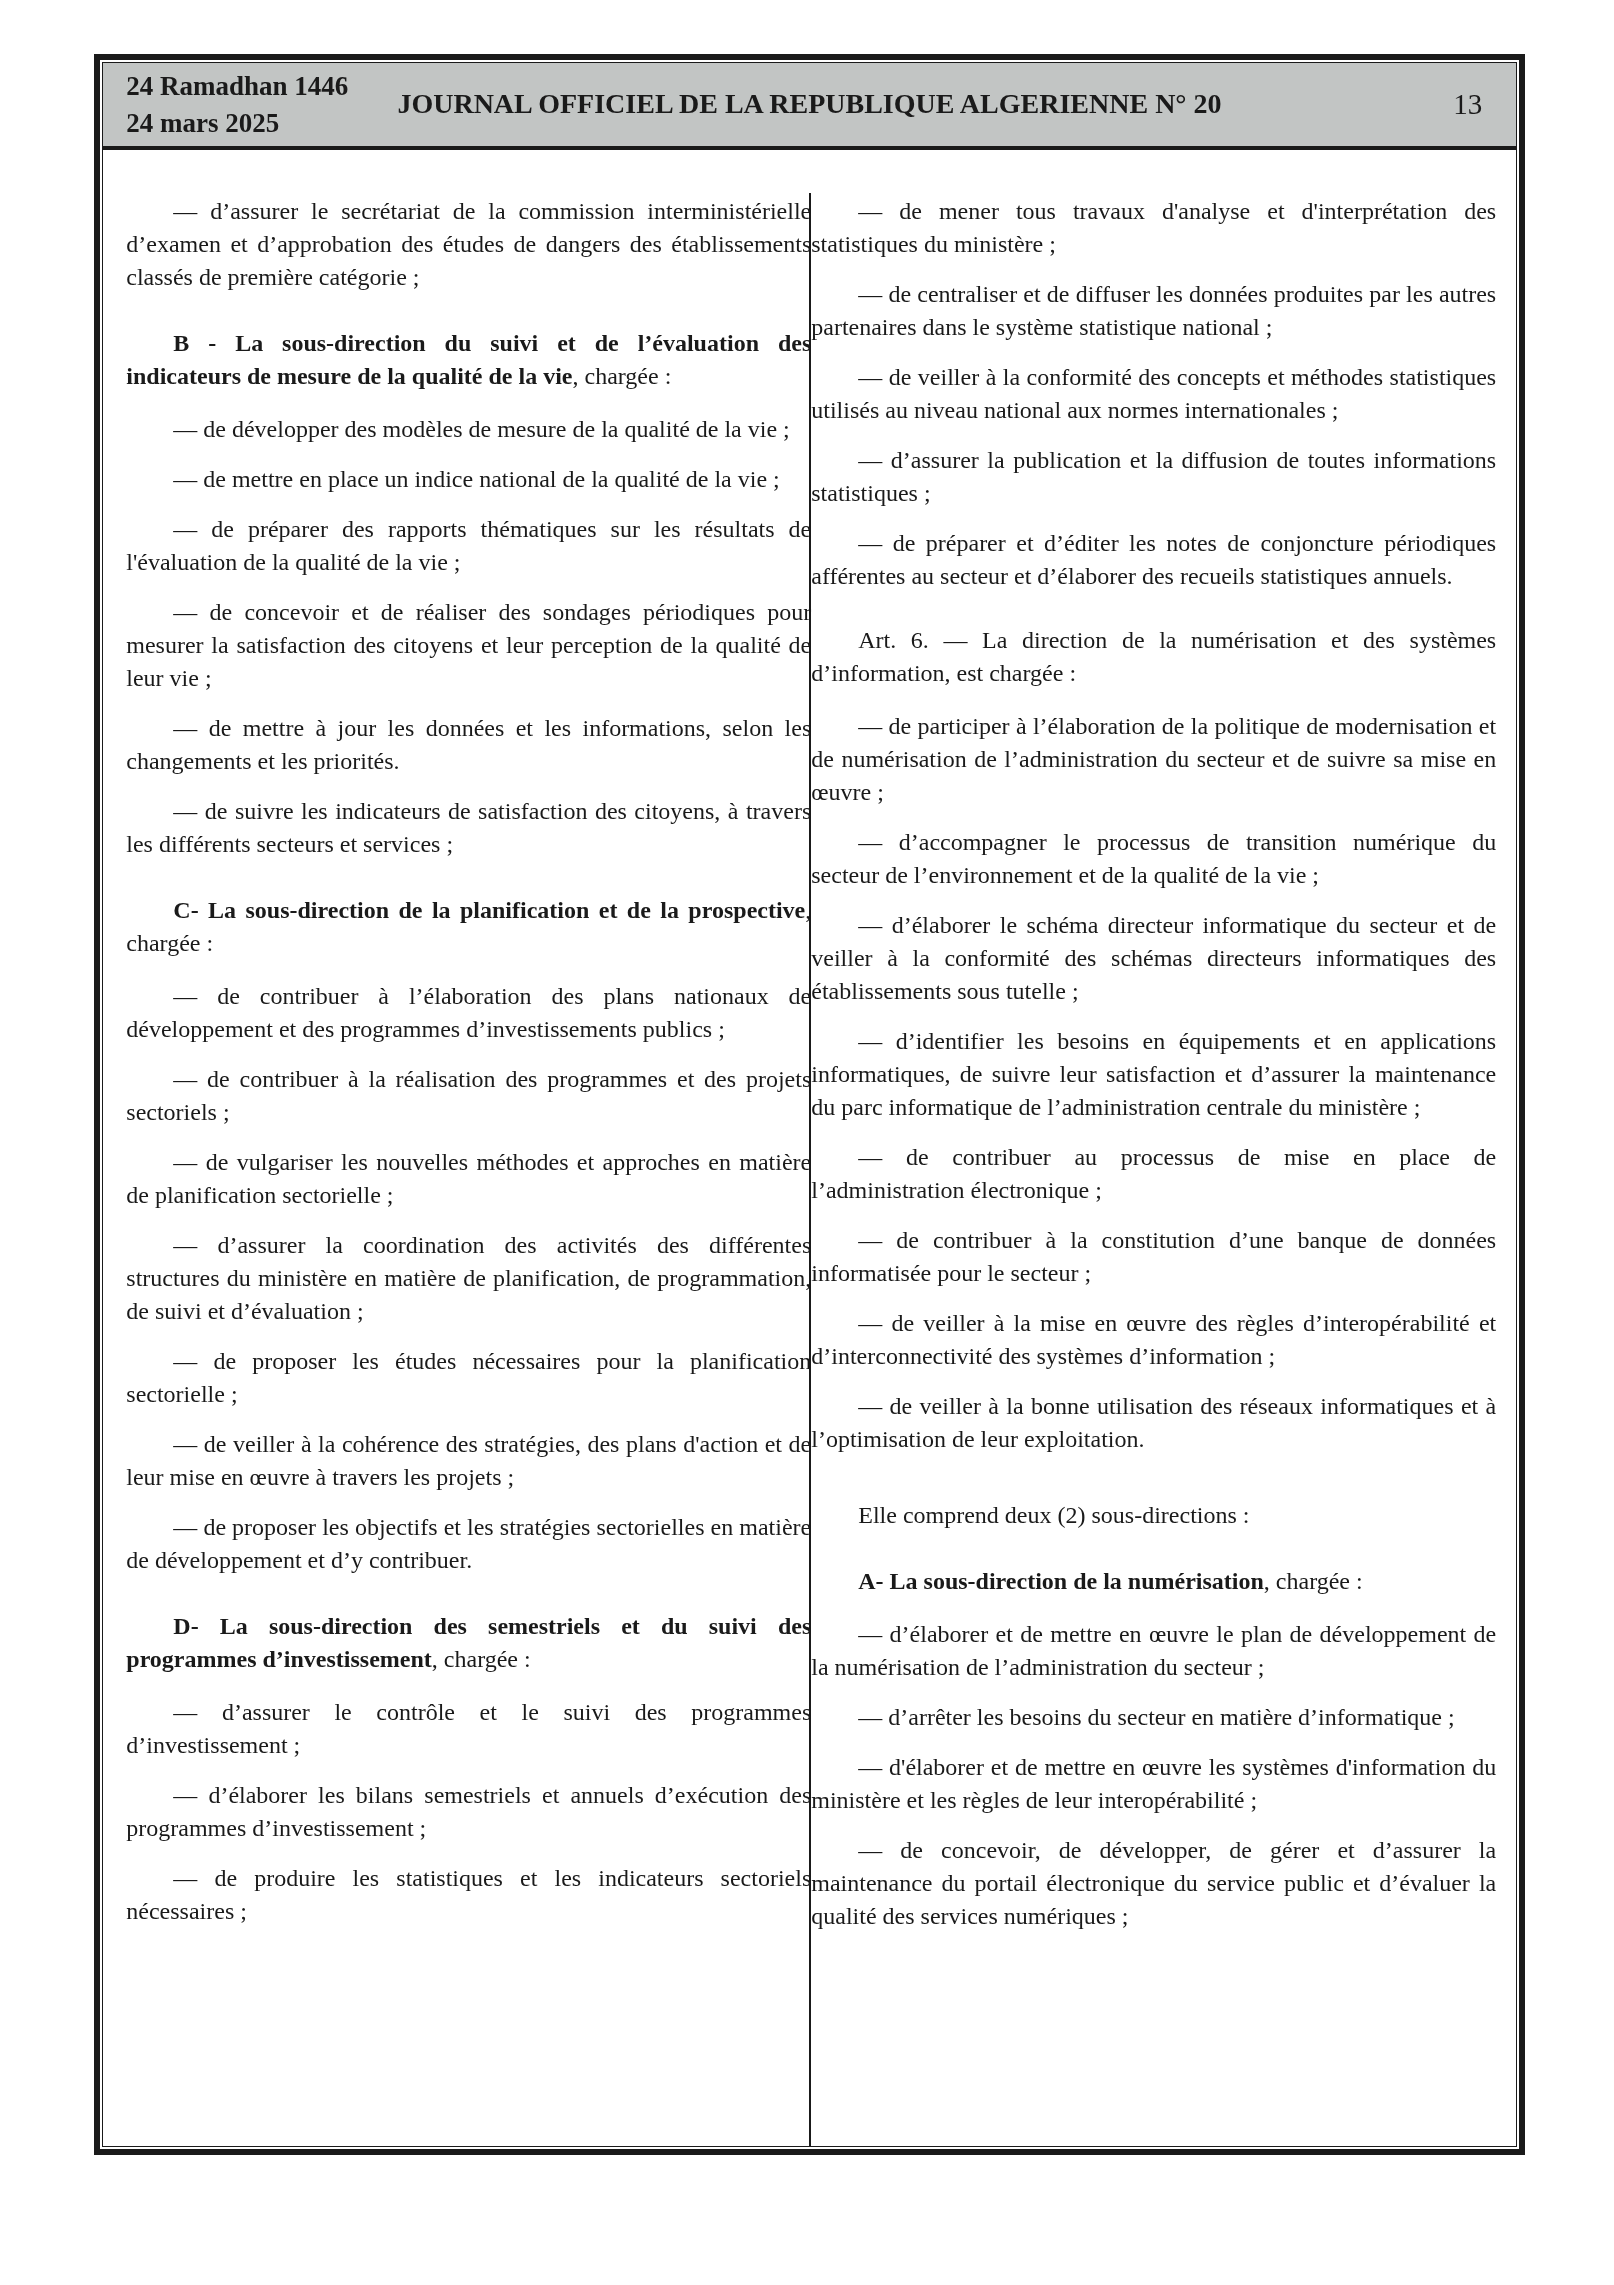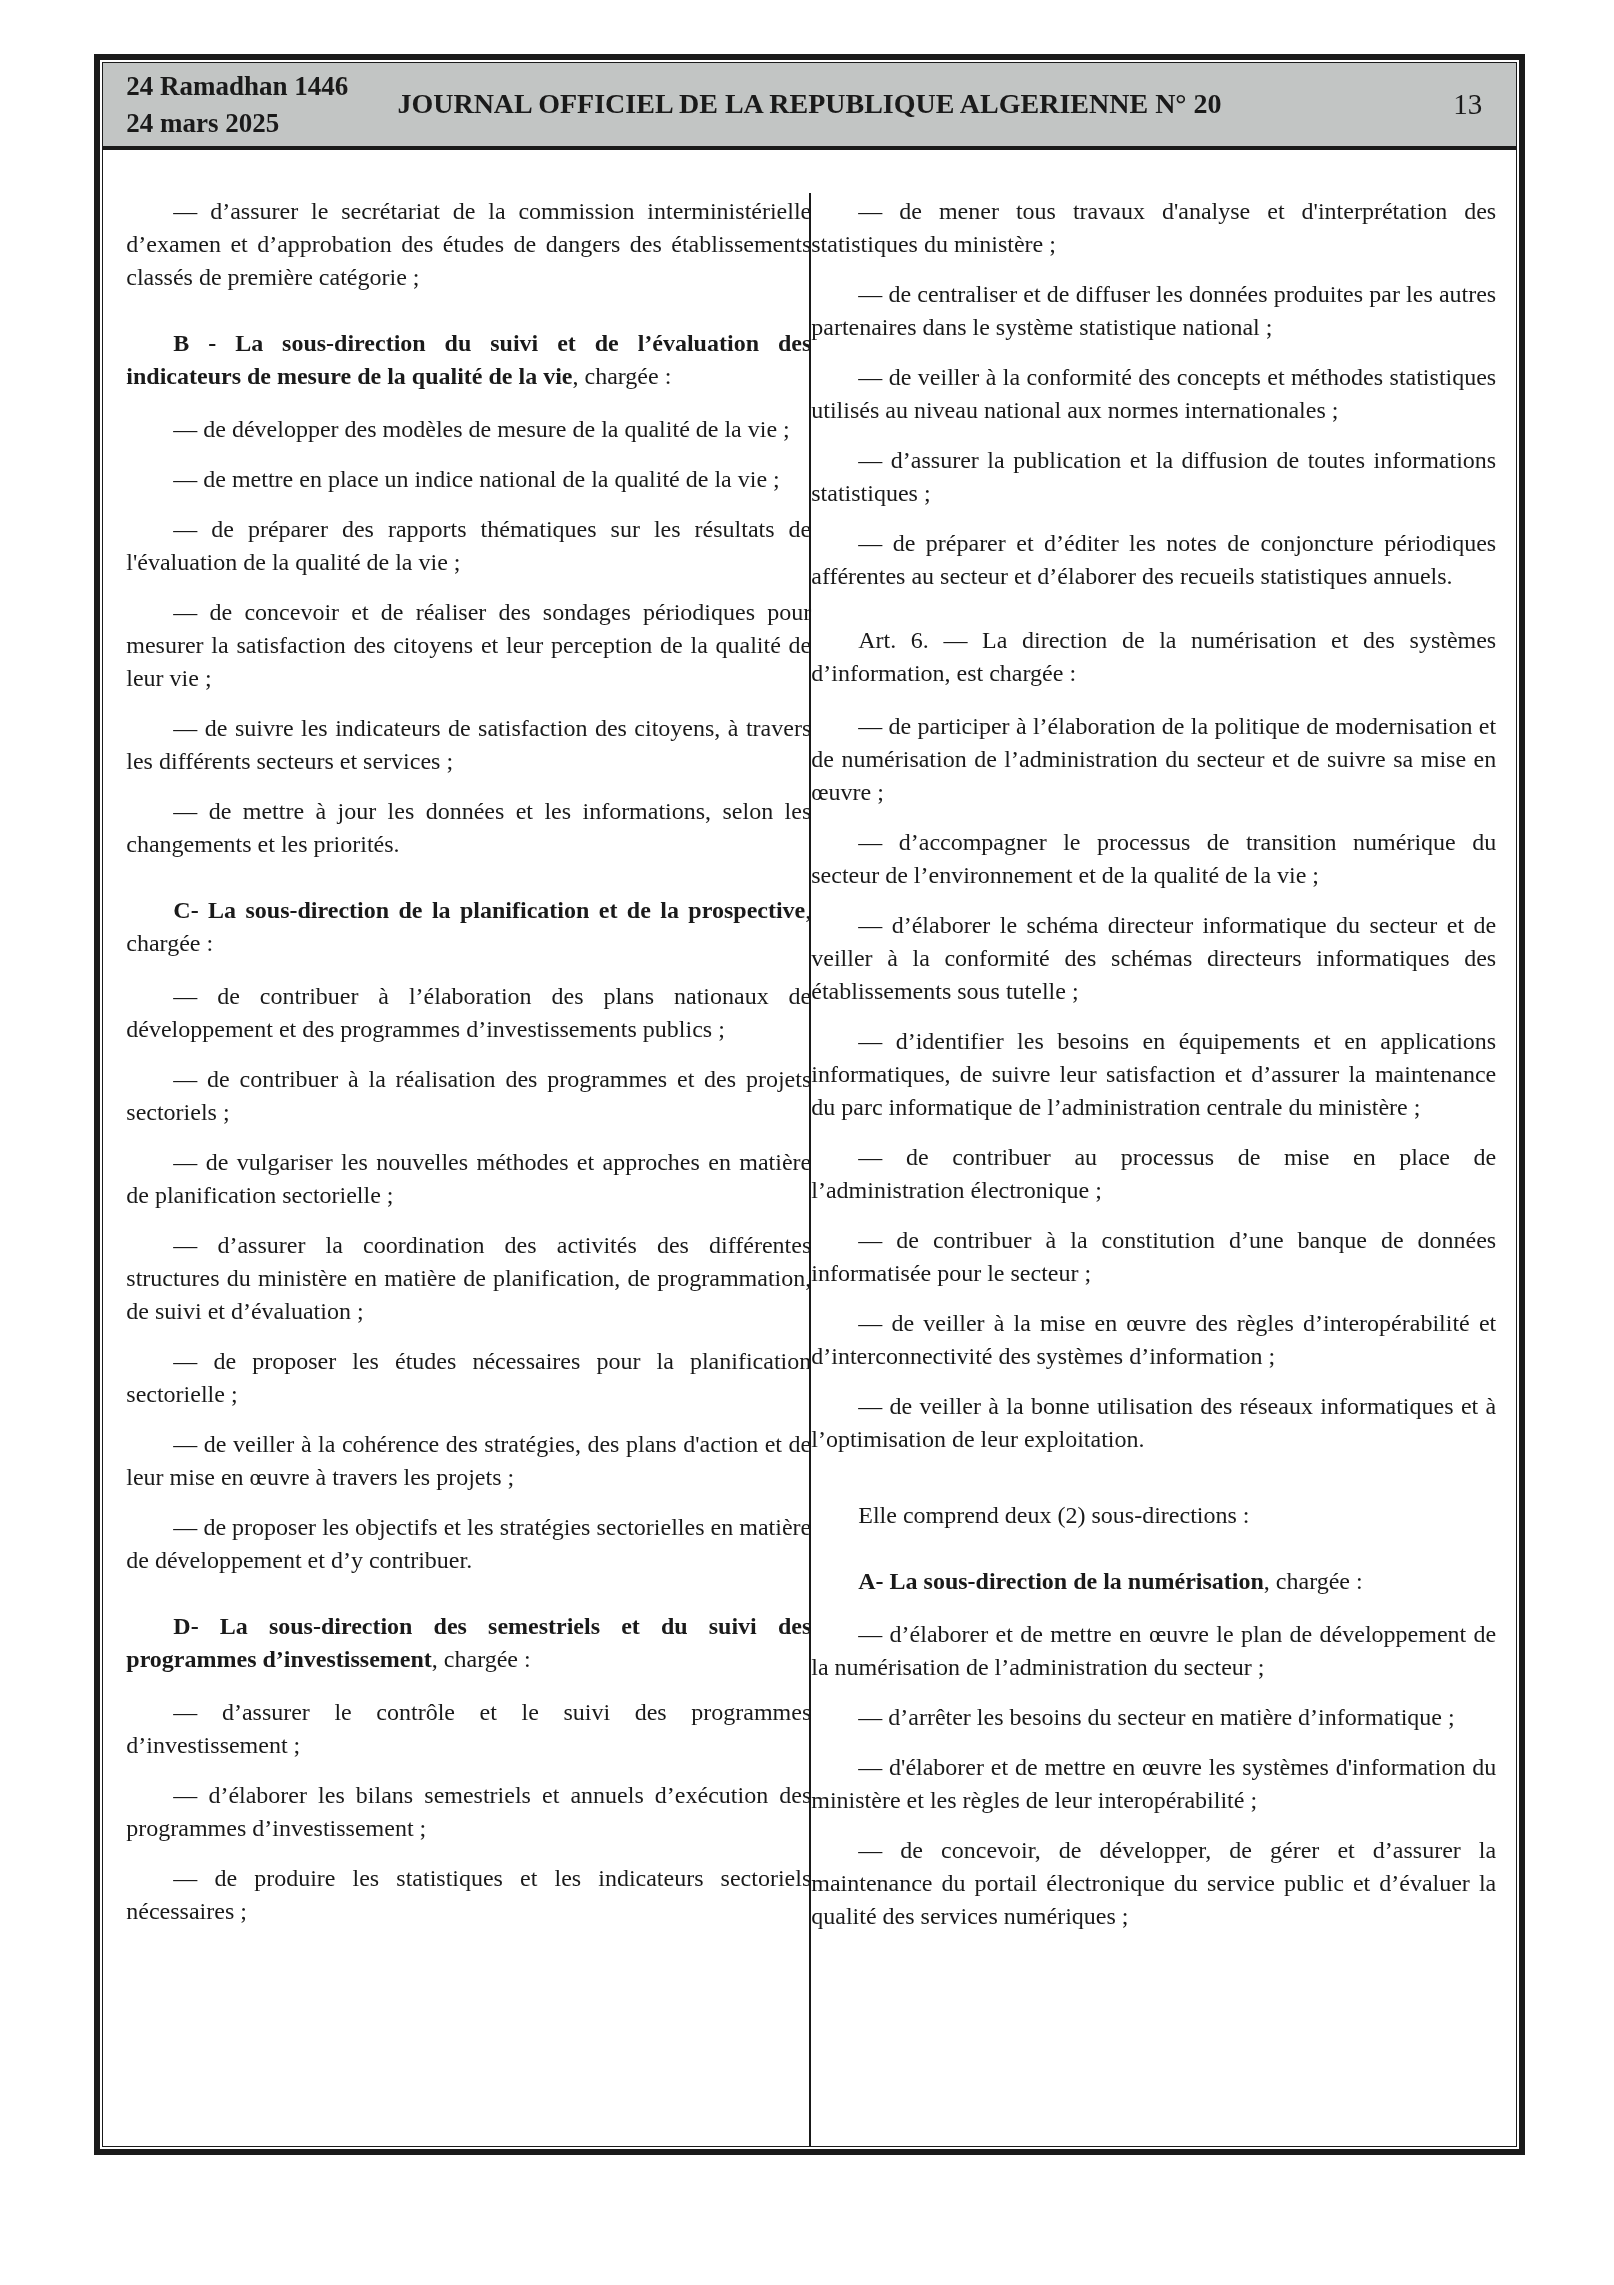--- a/index.html
+++ b/index.html
@@ -86,22 +86,22 @@
     </div>
 
     <div class="content">
       <div class="column">
           <p class="para item">— d’assurer le secrétariat de la commission interministérielle d’examen et d’approbation des études de dangers des établissements classés de première catégorie ;</p>
           <p class="para heading"><b>B - La sous-direction du suivi et de l’évaluation des indicateurs de mesure de la qualité de la vie</b>, chargée :</p>
           <p class="para item">— de développer des modèles de mesure de la qualité de la vie ;</p>
           <p class="para item">— de mettre en place un indice national de la qualité de la vie ;</p>
           <p class="para item">— de préparer des rapports thématiques sur les résultats de l'évaluation de la qualité de la vie ;</p>
           <p class="para item">— de concevoir et de réaliser des sondages périodiques pour mesurer la satisfaction des citoyens et leur perception de la qualité de leur vie ;</p>
+          <p class="para item">— de mettre à jour les données et les informations, selon les changements et les priorités.</p>
           <p class="para item">— de suivre les indicateurs de satisfaction des citoyens, à travers les différents secteurs et services ;</p>
-          <p class="para item">— de mettre à jour les données et les informations, selon les changements et les priorités.</p>
           <p class="para heading"><b>C- La sous-direction de la planification et de la prospective</b>, chargée :</p>
           <p class="para item">— de contribuer à l’élaboration des plans nationaux de développement et des programmes d’investissements publics ;</p>
           <p class="para item">— de contribuer à la réalisation des programmes et des projets sectoriels ;</p>
           <p class="para item">— de vulgariser les nouvelles méthodes et approches en matière de planification sectorielle ;</p>
           <p class="para item">— d’assurer la coordination des activités des différentes structures du ministère en matière de planification, de programmation, de suivi et d’évaluation ;</p>
           <p class="para item">— de proposer les études nécessaires pour la planification sectorielle ;</p>
           <p class="para item">— de veiller à la cohérence des stratégies, des plans d'action et de leur mise en œuvre à travers les projets ;</p>
           <p class="para item">— de proposer les objectifs et les stratégies sectorielles en matière de développement et d’y contribuer.</p>
           <p class="para heading"><b>D- La sous-direction des semestriels et du suivi des programmes d’investissement</b>, chargée :</p>
           <p class="para item">— d’assurer le contrôle et le suivi des programmes d’investissement ;</p>

